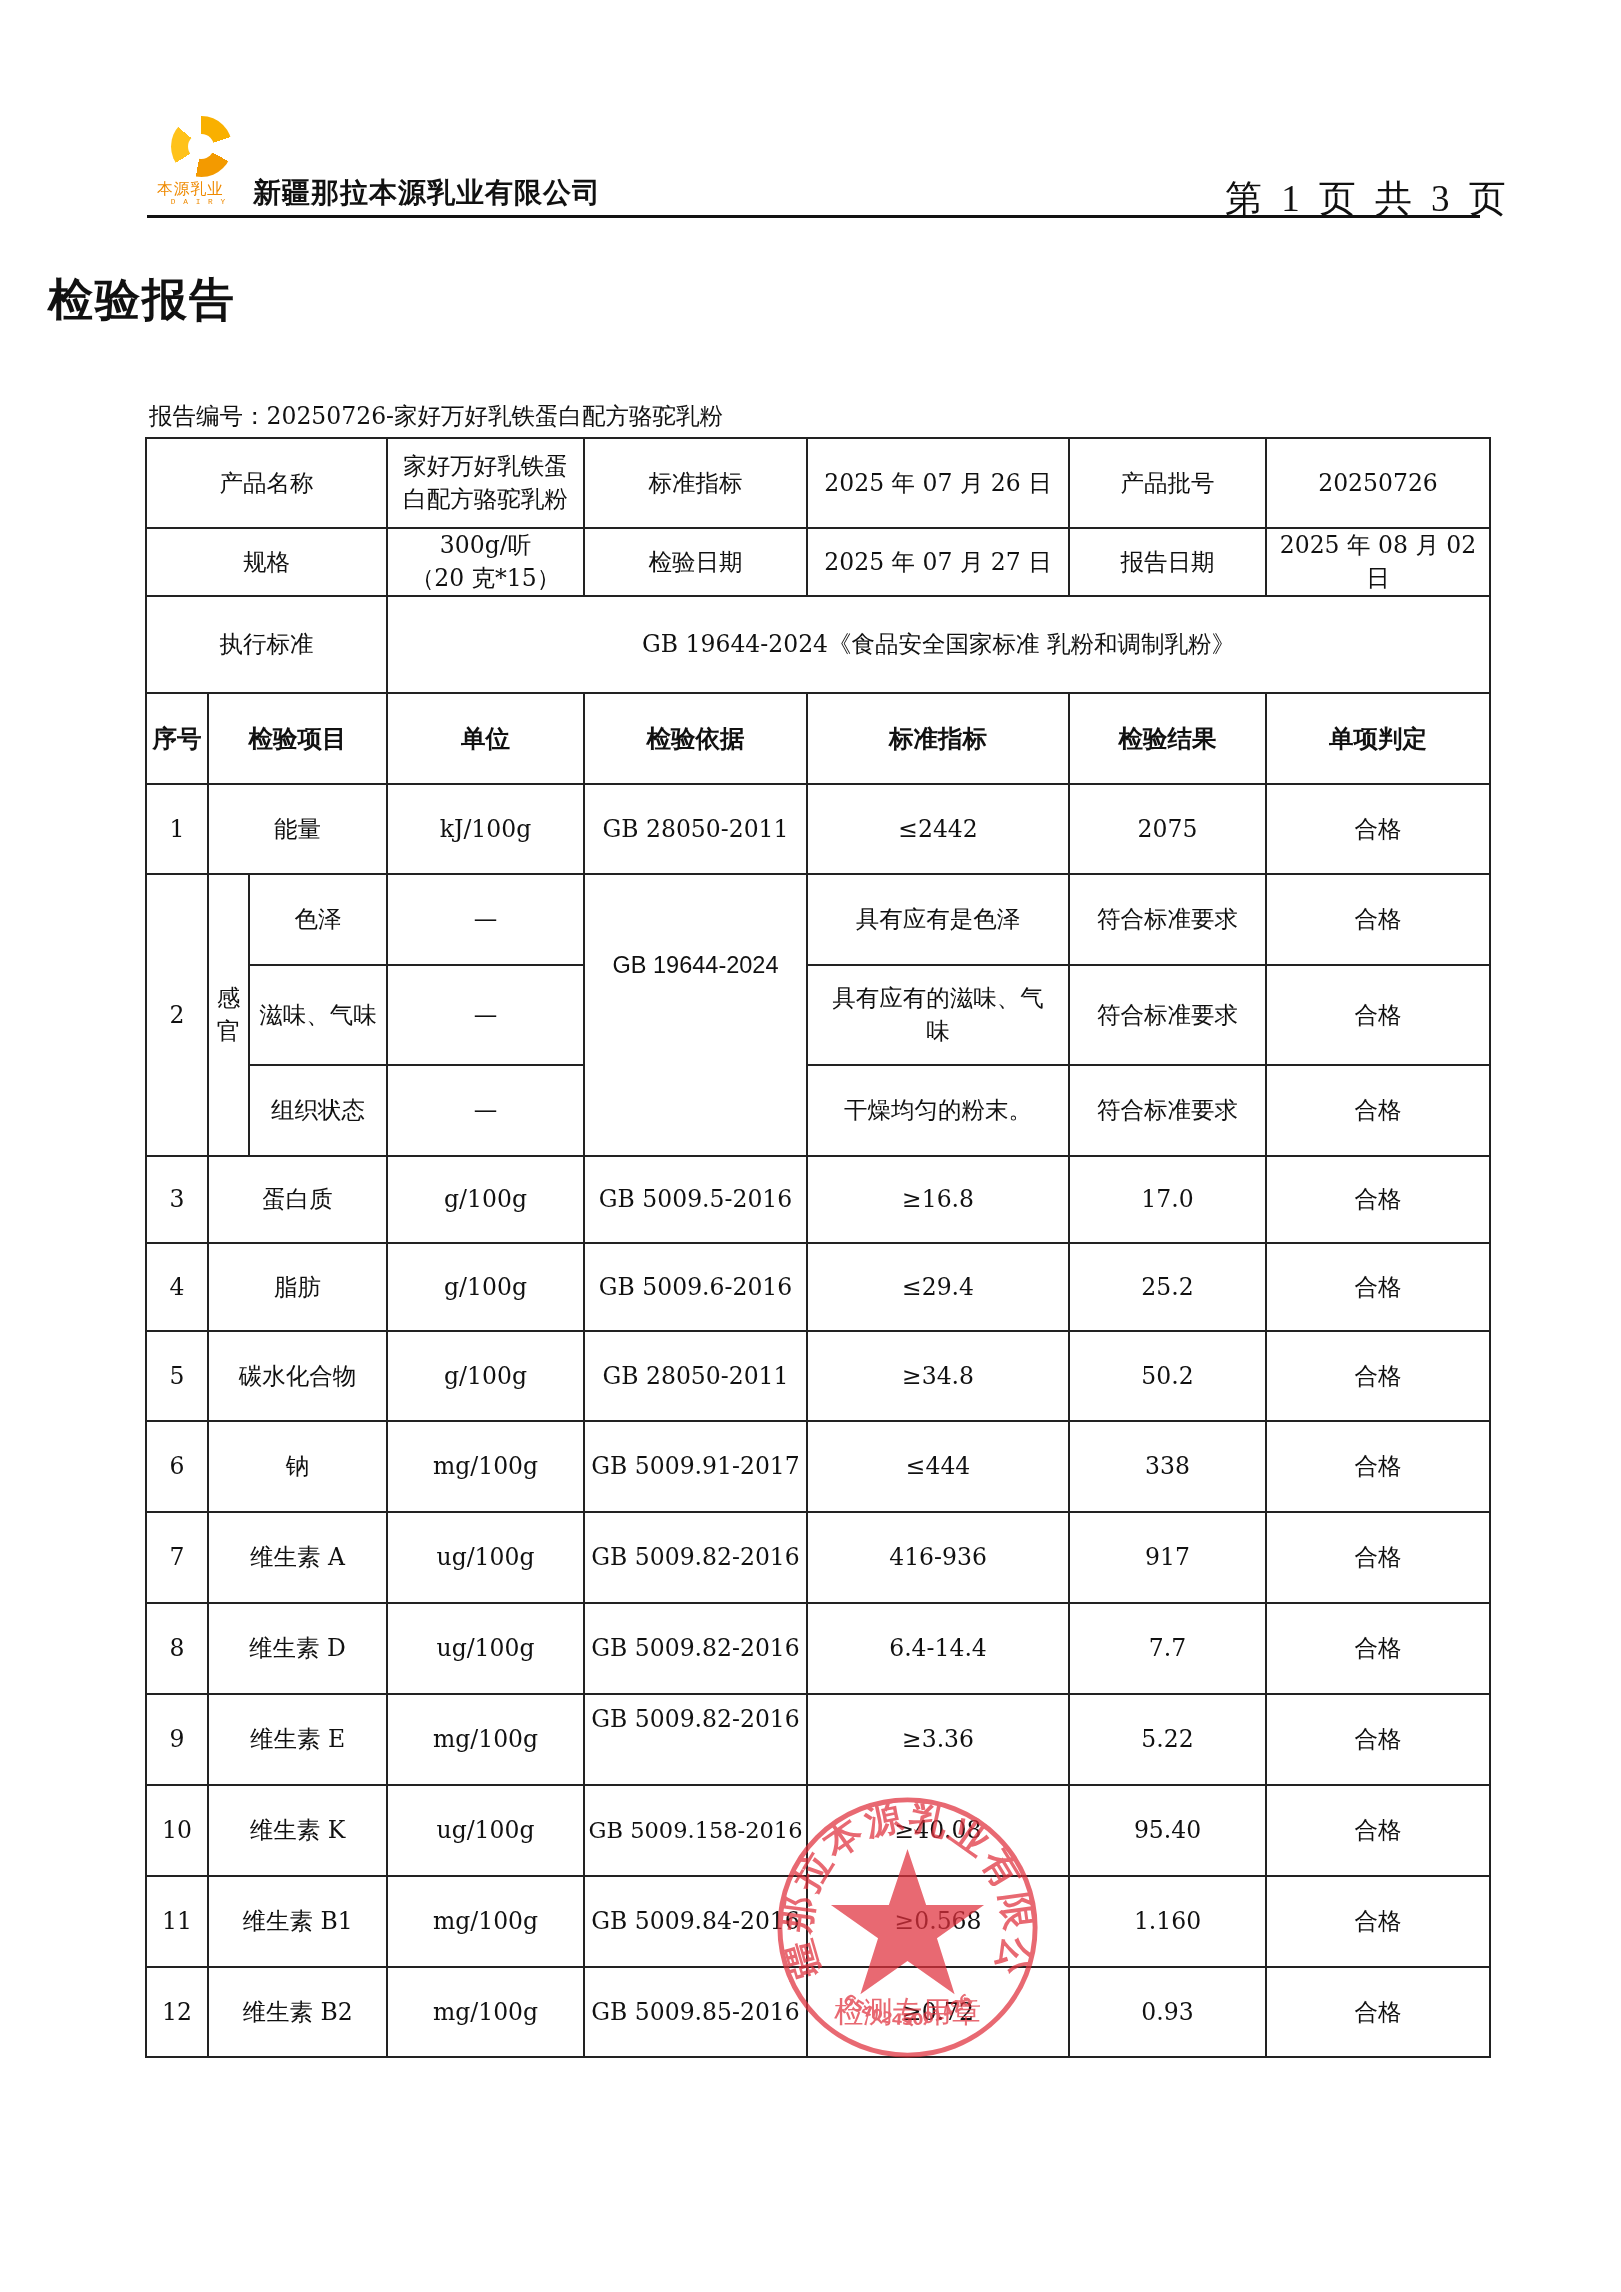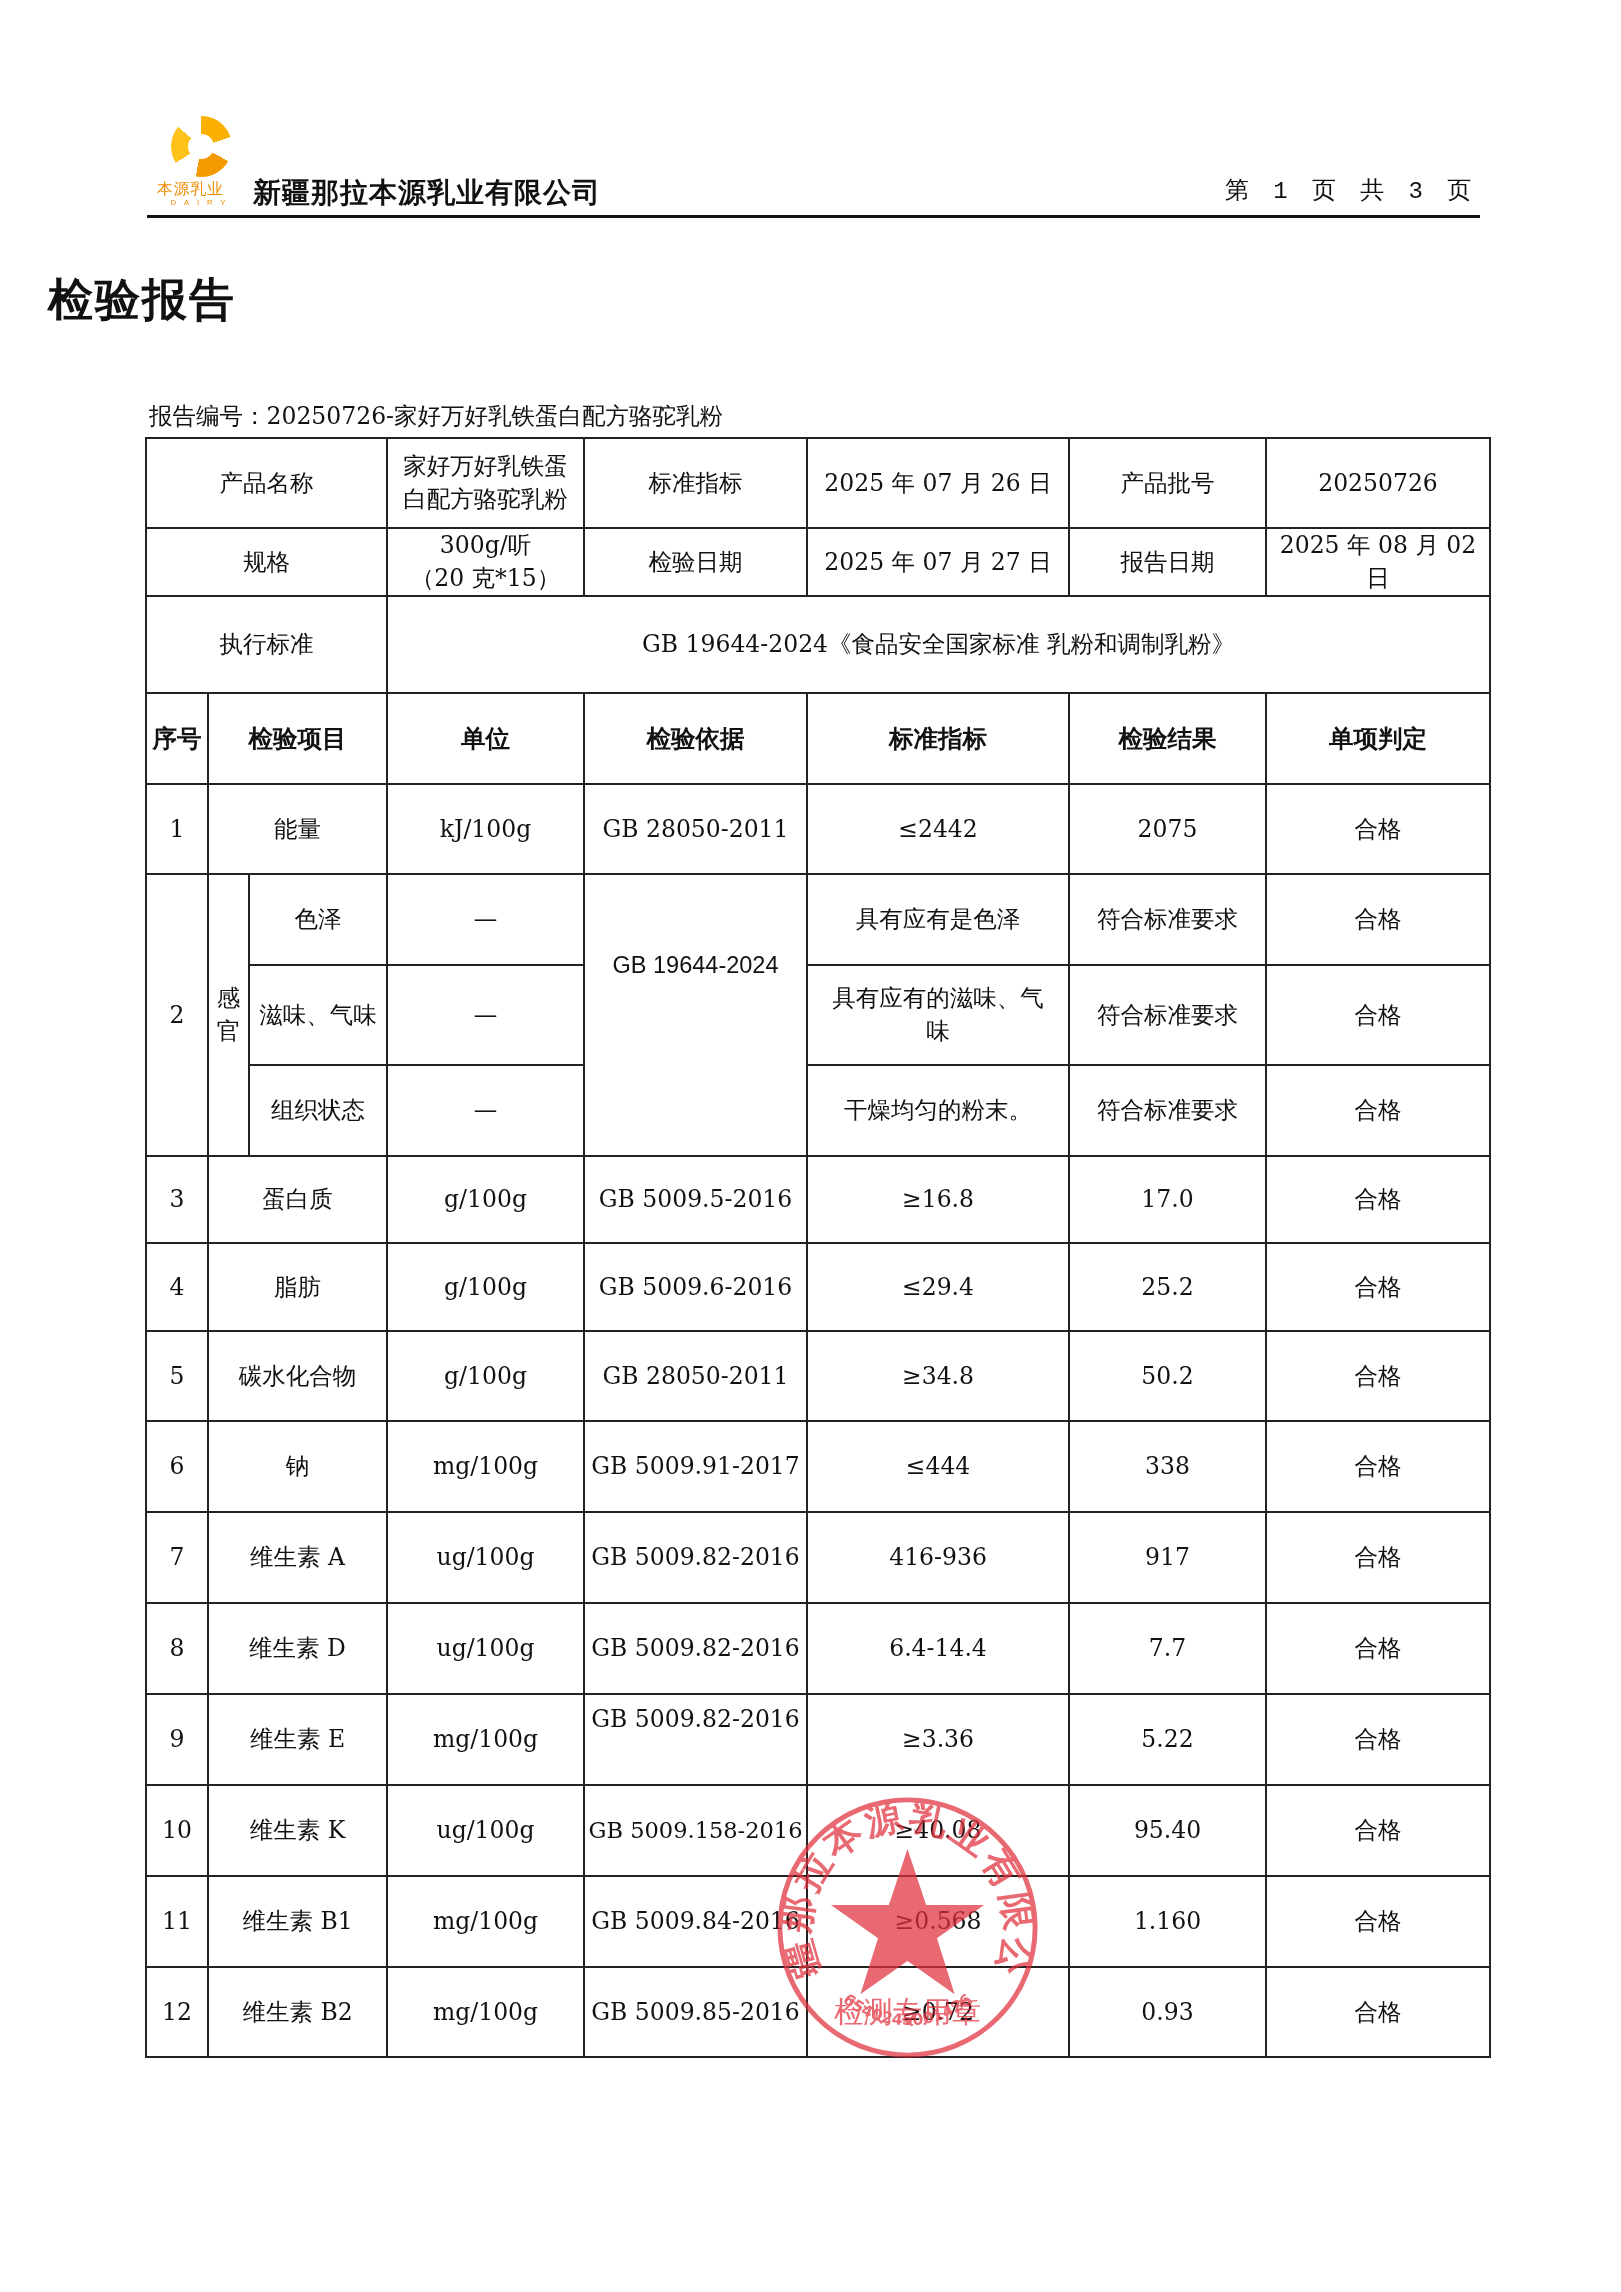--- a/index.html
+++ b/index.html
@@ -6,23 +6,23 @@
   body { width:1621px; height:2293px; position:relative; overflow:hidden;
          font-family:"DejaVu Serif","Liberation Serif",serif; color:#111; }
   .abs { position:absolute; }
   .logo { left:157px; top:116px; width:86px; height:88px; }
   .logo .ring { position:absolute; left:13.7px; top:0; width:61px; height:61px; border-radius:50%;
     background: conic-gradient(#f9b000 0 20%, #fff 20% 33%, #f39a00 33% 53%, #fff 53% 66%, #ffc21a 66% 86%, #fff 86% 100%); }
   .logo .ring::after { content:""; position:absolute; left:17.6px; top:17.6px; width:25.5px; height:25.5px; border-radius:50%; background:#fff; }
   .logo .cn { position:absolute; left:0; top:63px; width:88px; font-size:15.7px; color:#ef8a00;
     font-family:"DejaVu Sans",sans-serif; letter-spacing:1px; white-space:nowrap; }
   .logo .en { position:absolute; left:3.9px; top:82px; width:82px; font-size:7.8px; color:#ef8a00; letter-spacing:7.8px;
-    font-family:Liberation Sans, sans-serif; text-align:center; }
+    font-family:Liberation Mono, monospace; text-align:center; }
   .company { left:253px; top:174px; font-size:28px; font-family:"DejaVu Sans",sans-serif; font-weight:bold; letter-spacing:1px; }
-  .pageinfo { left:1225px; top:174px; font-size:24px; font-family:Liberation Mono, monospace; word-spacing:5.9px; letter-spacing:2px; }
+  .pageinfo { left:1225px; top:174px; font-size:37px; font-family:Liberation Serif, serif; word-spacing:5.9px; letter-spacing:2px; }
   .hr { left:147px; top:215px; width:1333px; height:2.9px; background:#111; }
   .title { left:0; width:1621px; top:270px; font-size:45px; font-weight:bold;
     font-family:"DejaVu Sans",sans-serif; letter-spacing:2px;margin-left:48px; }
   .reportno { left:149px; top:400px; font-size:23.5px; }
 
   table.t { position:absolute; left:145px; top:437px; width:1345px; border-collapse:collapse; table-layout:fixed; }
   table.t td { border:2px solid #222; text-align:center; vertical-align:middle; font-size:23.5px; line-height:33px; padding:0 2px; overflow:hidden; }
   table.t tr.hdr td { font-weight:bold; font-family:"DejaVu Sans",sans-serif; font-size:24.5px; }
   .sans { font-family:Liberation Sans, sans-serif; }
   .vtxt { line-height:35px; }

